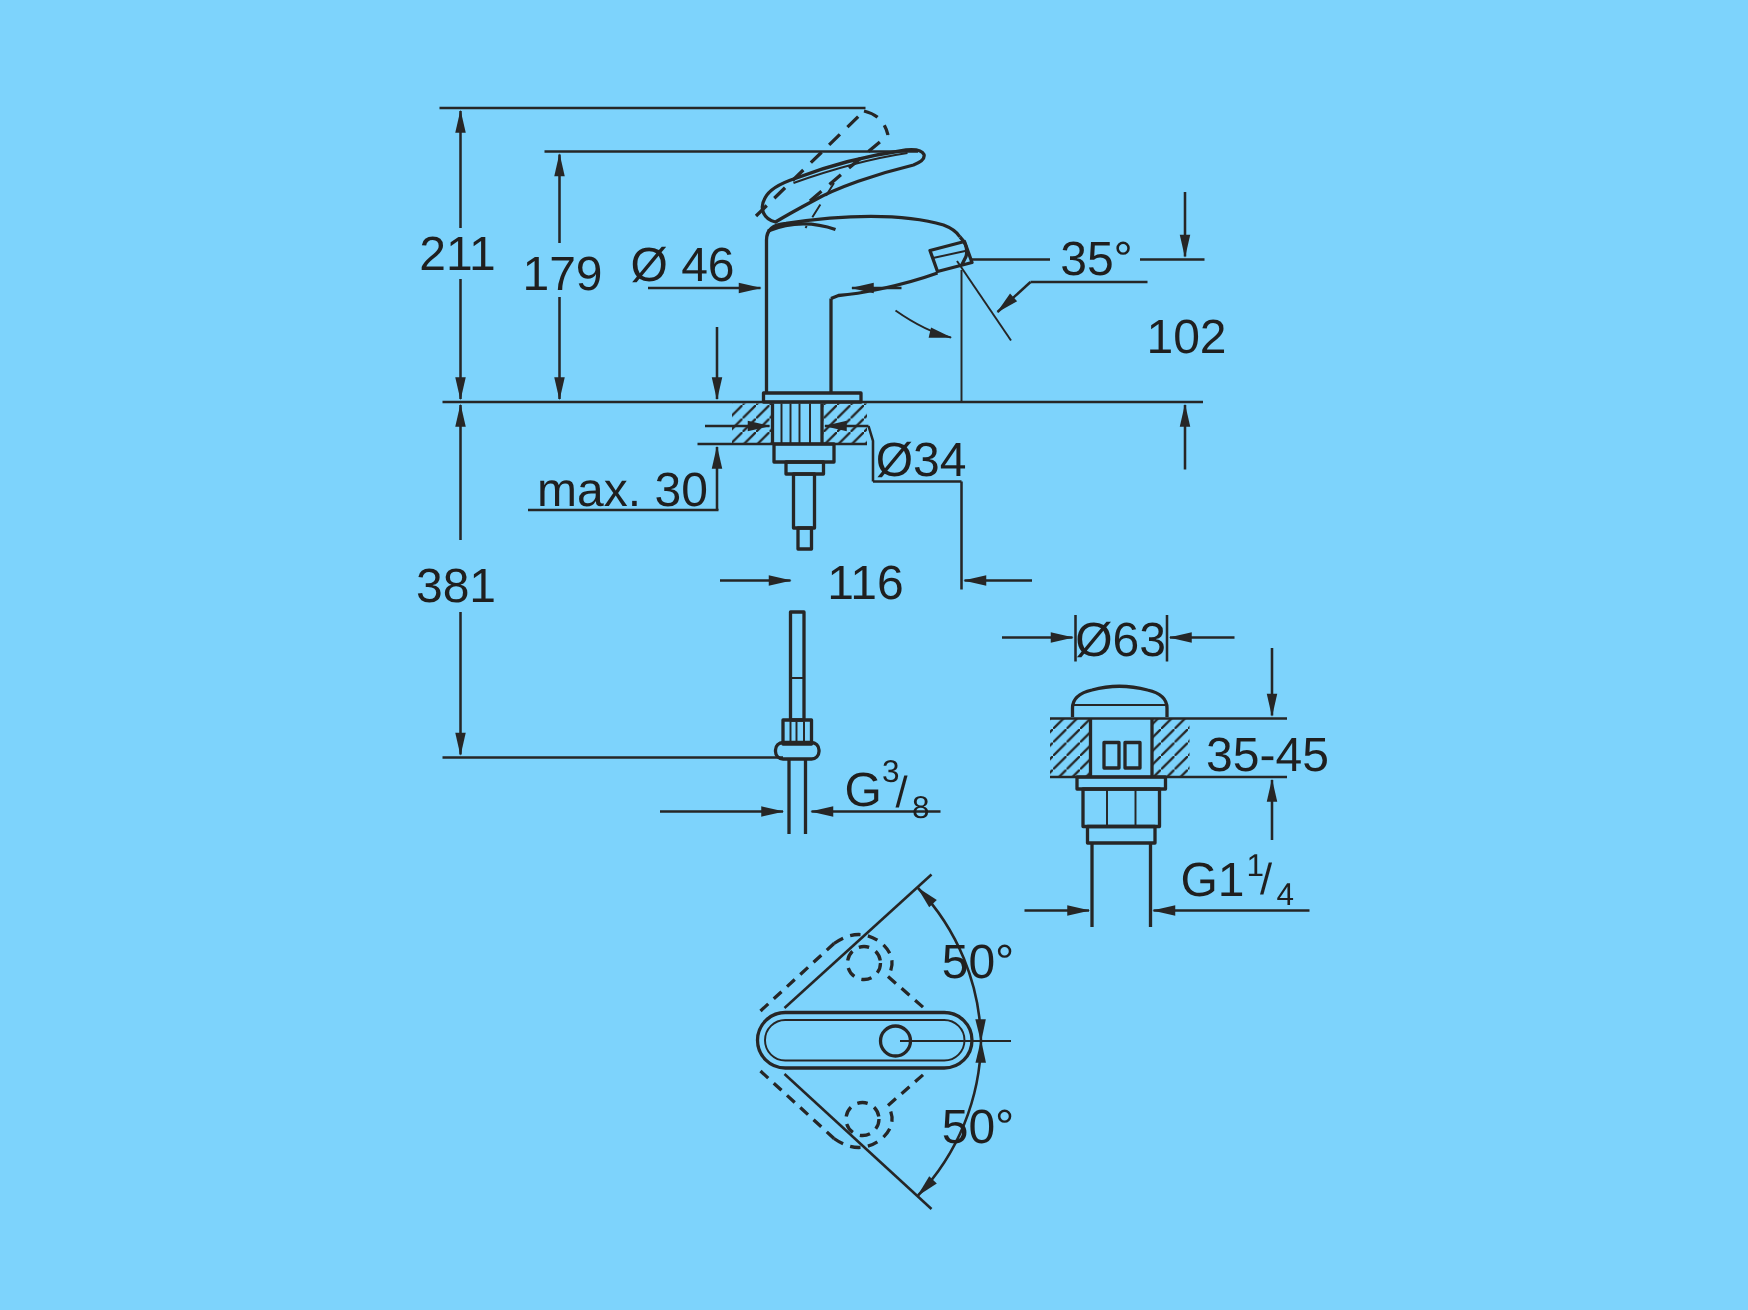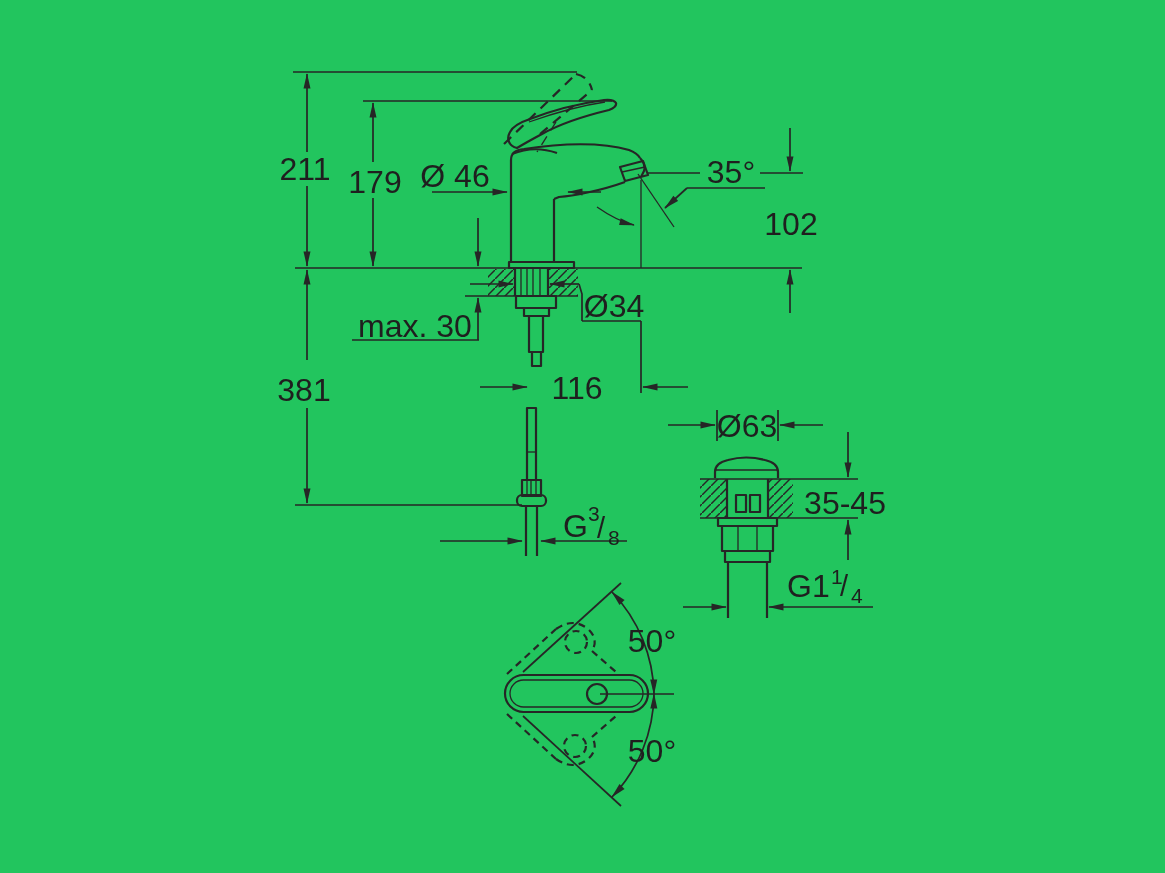--- a/index.html
+++ b/index.html
@@ -1,16 +1,16 @@
 <!DOCTYPE html>
 <html><head>
 <meta charset="utf-8">
 <style>
   html,body{margin:0;padding:0;background:#ffffff;}
-  .stage{width:1165px;height:873px;position:relative;background:#22c55e;}
+  .stage{width:1165px;height:873px;position:relative;background:#7dd3fc;}
   svg{display:block;}
   .ln{stroke:#262626;stroke-width:1.7;fill:none;stroke-linecap:butt;}
   .out{stroke:#262626;stroke-width:2.2;fill:none;stroke-linejoin:round;}
   .thin{stroke:#262626;stroke-width:1.3;fill:none;}
   .dash{stroke-dasharray:10 7;}
   .dash2{stroke-dasharray:7 5;}
   text{font-family:"Liberation Sans","DejaVu Sans",sans-serif;fill:#1f1f1f;font-size:32px;}
   .sm{font-size:21px;}
   .md{font-size:29px;}
   .mid{text-anchor:middle;}

